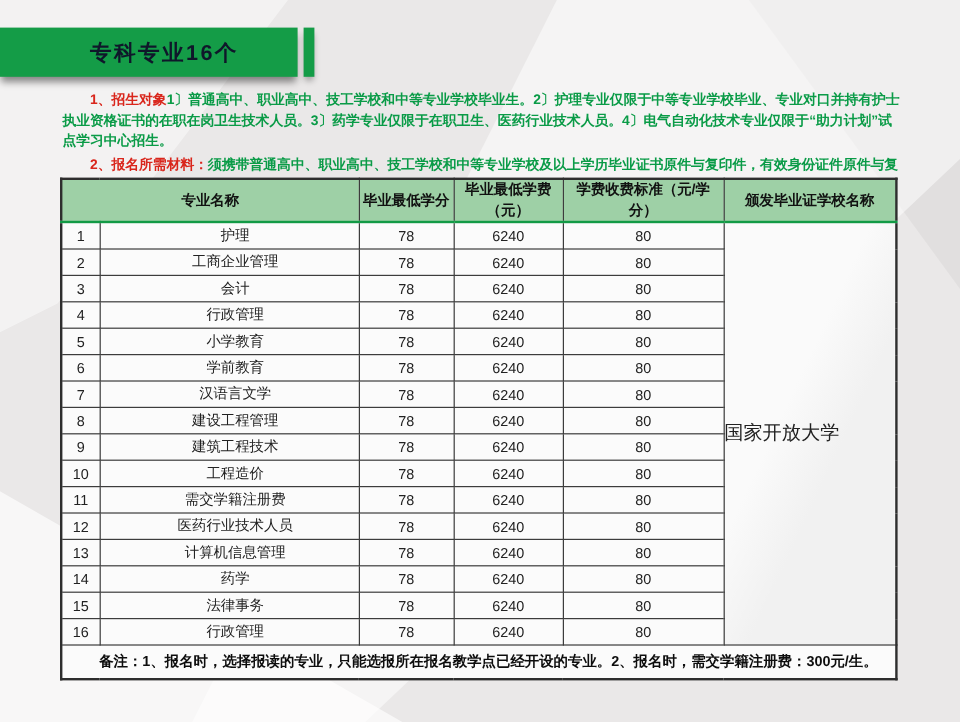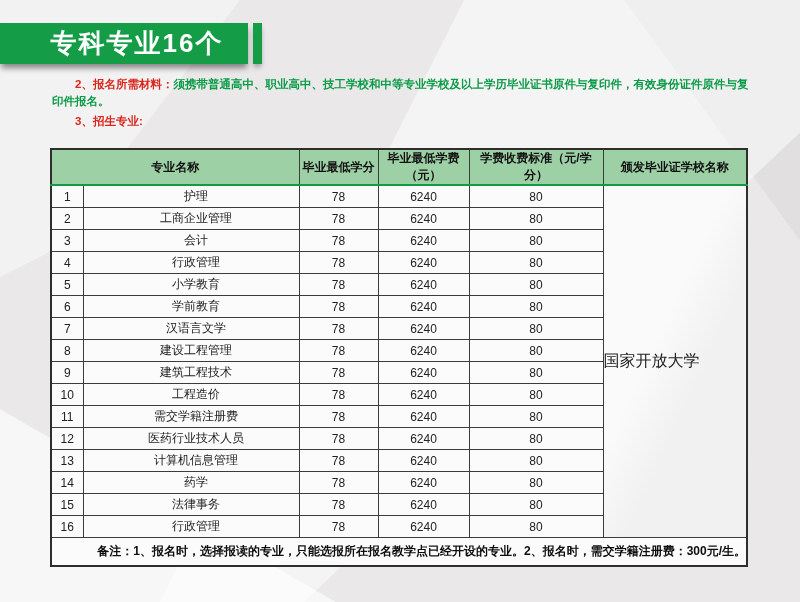--- a/index.html
+++ b/index.html
@@ -19,21 +19,21 @@
 
   .banner{
     position:absolute;left:0;top:23px;width:248px;height:41px;
     background:#149c47;
     display:flex;align-items:center;justify-content:center;
     padding-left:26px;box-sizing:border-box;
     box-shadow:0 5px 6px -1px rgba(0,0,0,.45);
     z-index:2;
   }
   .banner span{
-    color:#ffffff;font-size:26px;font-weight:bold;letter-spacing:2px;
+    color:#0f172a;font-size:18px;font-weight:bold;letter-spacing:2px;
   }
   .banner-accent{
     position:absolute;left:253px;top:23px;width:9px;height:41px;
     background:#149c47;z-index:2;
     box-shadow:0 4px 5px -1px rgba(0,0,0,.35);
   }
 
   .intro{
     position:absolute;left:52px;top:76px;width:698px;
     font-size:11.5px;font-weight:bold;line-height:17px;
@@ -60,39 +60,40 @@
     height:21px;border:1px solid #3c3c3c;
     font-size:12px;color:#222;text-align:center;
     background:#fbfbfb;padding:0;
   }
   .majors td.major{text-align:center;padding-left:10px;}
   .majors td.school{
     font-size:16px;color:#222;vertical-align:middle;text-align:left;
     background:linear-gradient(115deg,#fafafa 40%,#f1f1f1 60%);
   }
   .majors td.note{
-    height:27px;text-align:right;font-weight:bold;font-size:12px;color:#0d0d0d;
+    height:27px;text-align:center;font-weight:bold;font-size:12px;color:#0d0d0d;
     padding-left:16px;
   }
 </style>
 </head>
 <body>
 
 <div class="page">
   <div class="bg-shape bg-tri3"></div>
   <div class="bg-shape bg-tri2"></div>
   <div class="bg-shape bg-tri1"></div>
   <div class="bg-shape bg-tri4"></div>
 
   <div class="banner">
     <span>专科专业16个</span>
   </div>
   <div class="banner-accent"></div>
 
   <div class="intro">
+    <p><span class="red">1、招生对象</span><span class="green">1〕普通高中、职业高中、技工学校和中等专业学校毕业生。2〕护理专业仅限于中等专业学校毕业、专业对口并持有护士执业资格证书的在职在岗卫生技术人员。3〕药学专业仅限于在职卫生、医药行业技术人员。4〕电气自动化技术专业仅限于“助力计划”试点学习中心招生。</span></p>
     <p><span class="red">2、报名所需材料：</span><span class="green">须携带普通高中、职业高中、技工学校和中等专业学校及以上学历毕业证书原件与复印件，有效身份证件原件与复印件报名。</span></p>
     <p><span class="red">3、招生专业:</span></p>
   </div>
 
   <table class="majors">
     <colgroup>
       <col style="width:32px">
         <col style="width:216px">
         <col style="width:79px">
       <col style="width:91px">

